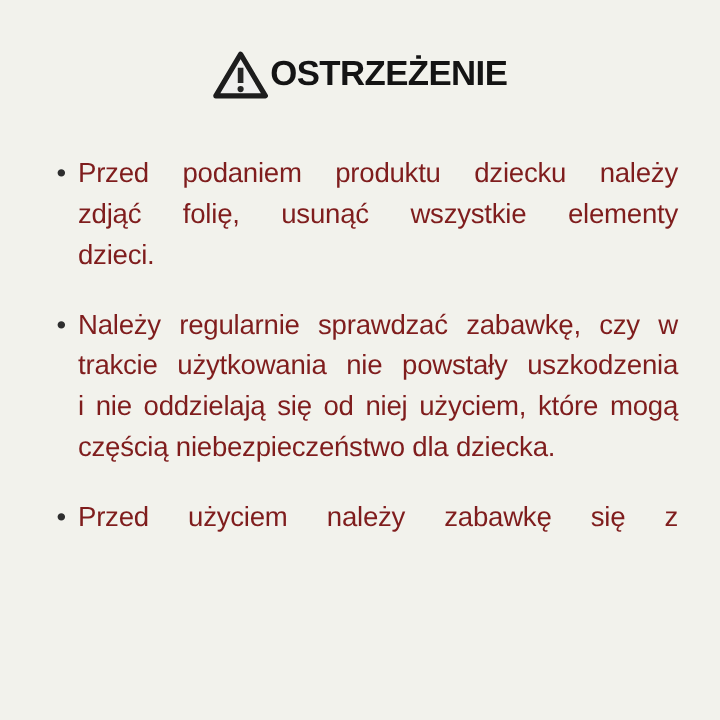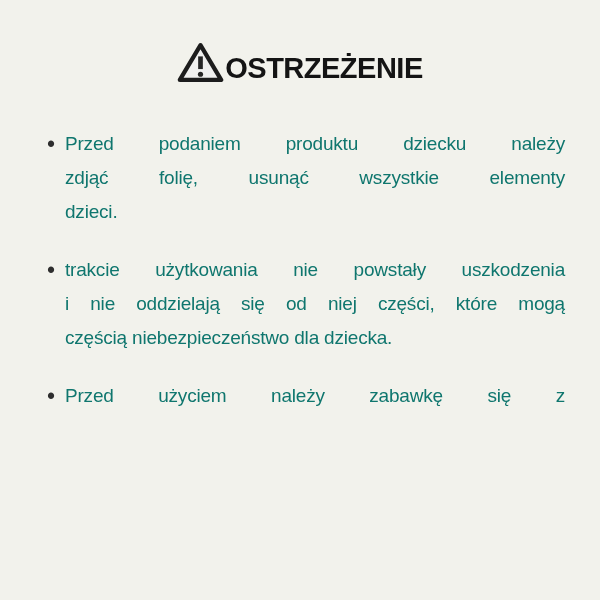--- a/index.html
+++ b/index.html
@@ -11,21 +11,21 @@
     height: 600px;
     overflow: hidden;
     background: #F2F2EC;
     font-family: "Liberation Sans", "DejaVu Sans", sans-serif;
     position: relative;
   }
   .header {
     margin-top: 40px;
     display: flex;
     justify-content: center;
-    align-items: flex-end;
+    align-items: center;
     gap: 1px;
   }
   .warning-icon svg {
     width: 47px;
     height: 45px;
     display: block;
   }
   .title {
     font-size: 29px;
     font-weight: 700;
@@ -47,23 +47,23 @@
     width: 18px;
     font-size: 23px;
     line-height: 34px;
     color: #2E2E2E;
   }
   .text-block {
     flex: 1;
     min-width: 0;
   }
   .wline {
-    font-size: 19px;
+    font-size: 23px;
     line-height: 34px;
-    color: #0f766e;
+    color: #7f1d1d;
     letter-spacing: -0.2px;
     text-align: justify;
     text-align-last: justify;
     white-space: normal;
   }
   .wline.last {
     text-align: right;
     text-align-last: left;
   }
 </style>
@@ -88,22 +88,23 @@
     <div class="text-block">
       <div class="wline">Przed podaniem produktu dziecku należy</div>
       <div class="wline">zdjąć folię, usunąć wszystkie elementy</div>
       <div class="wline last">dzieci.</div>
     </div>
   </div>
 
   <div class="item">
     <span class="bullet">•</span>
     <div class="text-block">
+      <div class="wline">Należy regularnie sprawdzać zabawkę, czy w</div>
       <div class="wline">trakcie użytkowania nie powstały uszkodzenia</div>
-      <div class="wline">i nie oddzielają się od niej części, które mogą</div>
+      <div class="wline">i nie oddzielają się od niej użyciem, które mogą</div>
       <div class="wline last">częścią niebezpieczeństwo dla dziecka.</div>
     </div>
   </div>
 
   <div class="item">
     <span class="bullet">•</span>
     <div class="text-block">
       <div class="wline">Przed użyciem należy zabawkę się z</div>
     </div>
   </div>

